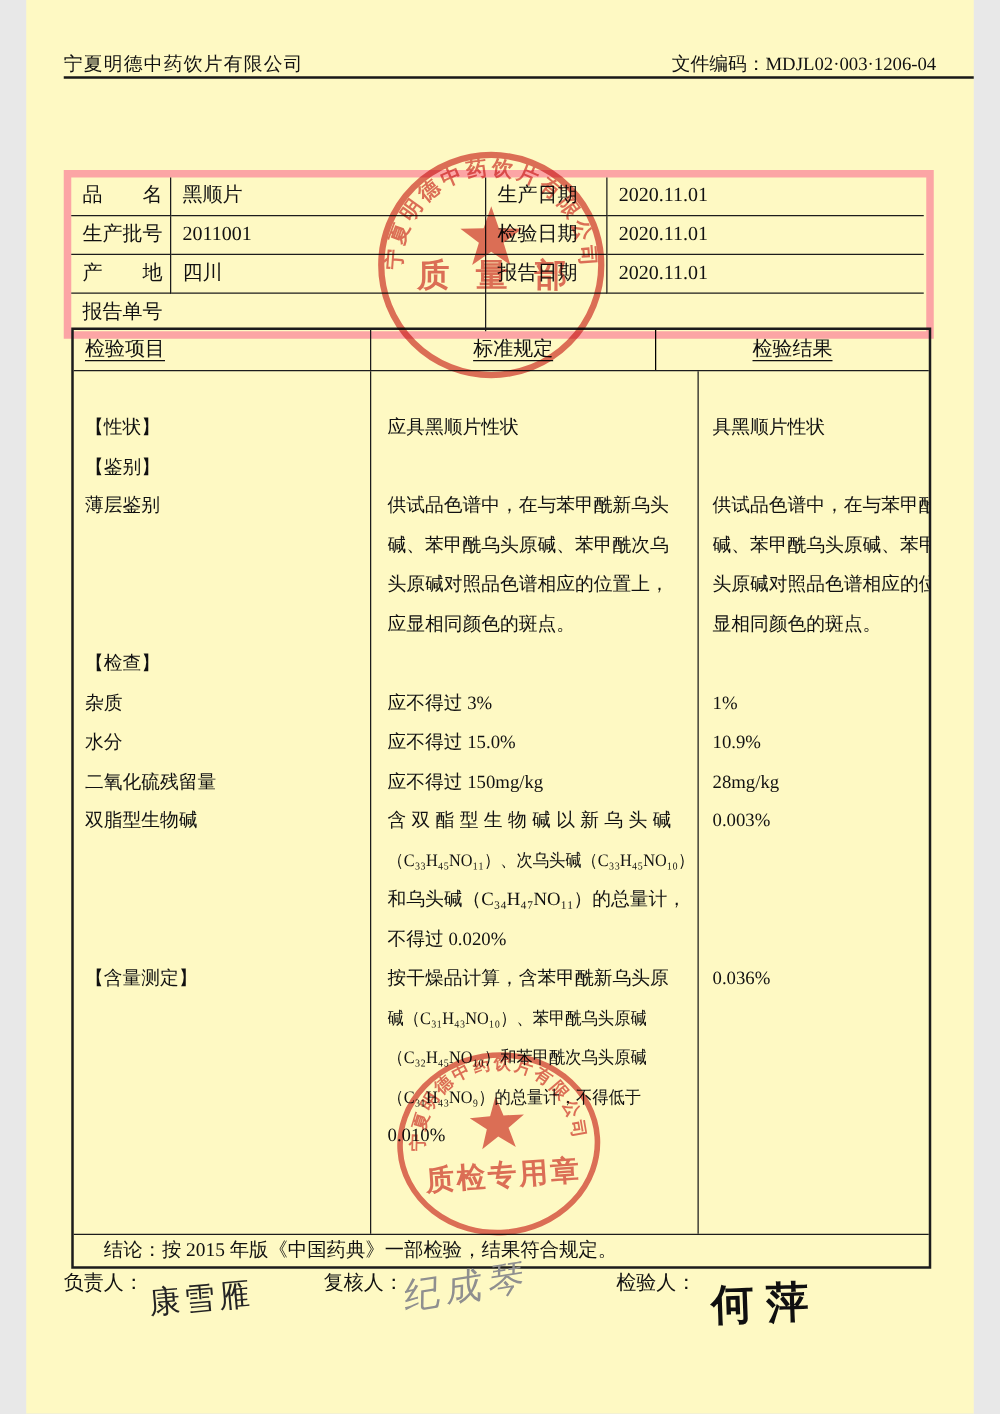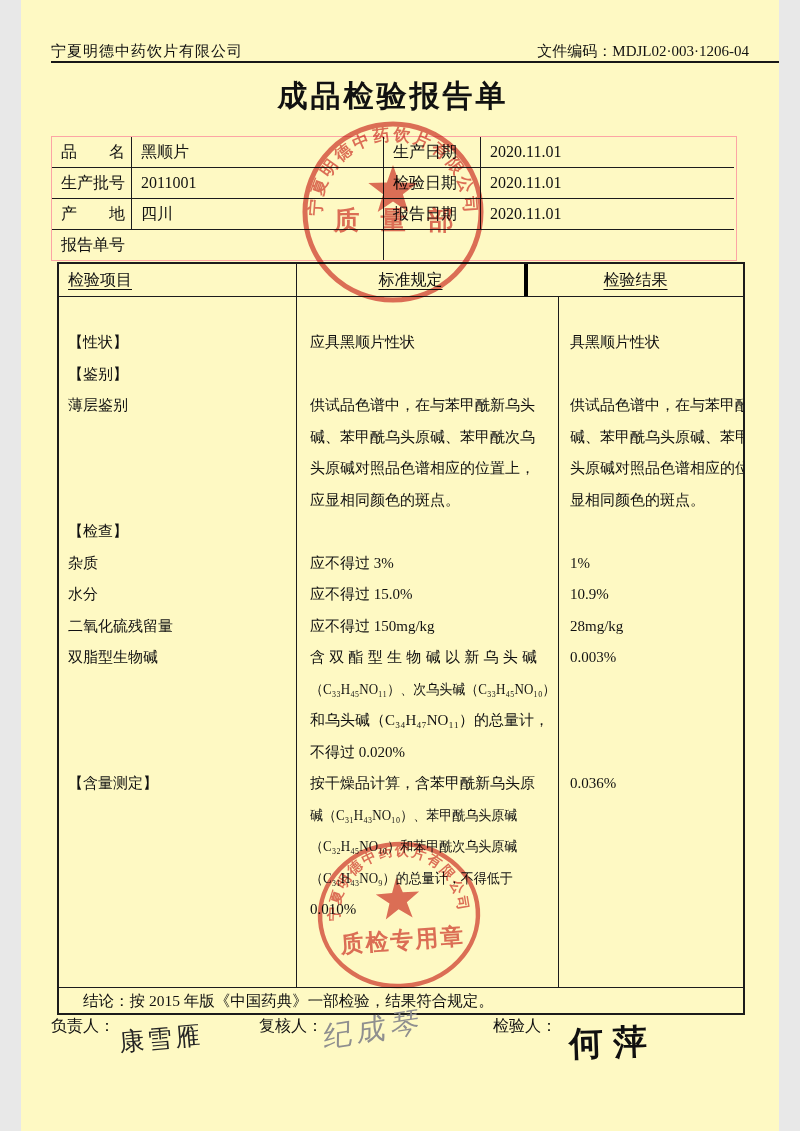--- a/index.html
+++ b/index.html
@@ -7,34 +7,34 @@
         font-family:"Liberation Serif","DejaVu Serif",serif;color:#111;overflow:hidden;}
 
   
   .hdr-company{position:absolute;left:30px;top:42px;font-size:15px;letter-spacing:1px;}
   .hdr-code{position:absolute;right:30px;top:42px;font-size:15px;}
   .hdr-rule{position:absolute;left:30px;top:61px;width:740px;height:2px;background:#181818;}
   .title{position:absolute;left:30px;top:76px;width:684px;text-align:center;
          font-size:30px;font-weight:bold;letter-spacing:3px;}
 
   
-  .info{position:absolute;left:30px;top:136px;width:684px;border:1px solid #fca5a5;
+  .info{position:absolute;left:30px;top:136px;width:684px;border:6px solid #fca5a5;
         display:grid;grid-template-columns:80px 252px 97px 253px;font-size:16px;}
   .info>div{border-right:1px solid #1c1c1c;border-bottom:1px solid #1c1c1c;
             height:30px;line-height:30px;padding-left:9px;white-space:nowrap;overflow:hidden;}
   .info>div.last{border-right:none;}
   .info>div.b{border-bottom:none;}
   .span2{grid-column:span 2;}
 
   
   .maintable{position:absolute;left:36px;top:262px;width:684px;border:2px solid #1c1c1c;}
   .mt-head{display:flex;border-bottom:1px solid #1c1c1c;height:32px;font-size:16px;}
   .mt-head>div{line-height:32px;}
   .mt-head .c1{width:228px;padding-left:9px;border-right:1px solid #1c1c1c;}
-  .mt-head .c2{width:227px;text-align:center;border-right:4px solid #000000;}
+  .mt-head .c2{width:227px;text-align:center;border-right:1px solid #000000;}
   .mt-head .c3{flex:1;text-align:center;}
   .u{text-decoration:underline;text-underline-offset:4px;}
   .mt-body{display:flex;height:690px;}
   .col{padding-top:30px;overflow:hidden;}
   .col1{width:228px;padding-left:9px;border-right:1px solid #1c1c1c;}
   .col2{width:227px;padding-left:13px;padding-right:21px;border-right:1px solid #1c1c1c;}
   .col3{flex:1;padding-left:11px;padding-right:6px;}
   .ln{height:31.5px;line-height:31.5px;font-size:15px;white-space:nowrap;}
   .ln.st{text-align:justify;text-align-last:justify;white-space:normal;}
   .ln.fm{font-size:14px;transform:scaleX(.93);transform-origin:0 50%;}
@@ -57,21 +57,20 @@
   .stamp text{font-family:"Liberation Serif","DejaVu Serif",serif;font-weight:bold;}
 </style>
 </head>
 <body>
 
 <div class="page">
 
   <div class="hdr-company">宁夏明德中药饮片有限公司</div>
   <div class="hdr-code">文件编码：MDJL02·003·1206-04</div>
   <div class="hdr-rule"></div>
-  <div class="title">成品检验报告单</div>
 
   <div class="info">
     <div>品　　名</div>
     <div>黑顺片</div>
     <div>生产日期</div>
     <div class="last">2020.11.01</div>
 
     <div>生产批号</div>
     <div>2011001</div>
     <div>检验日期</div>

